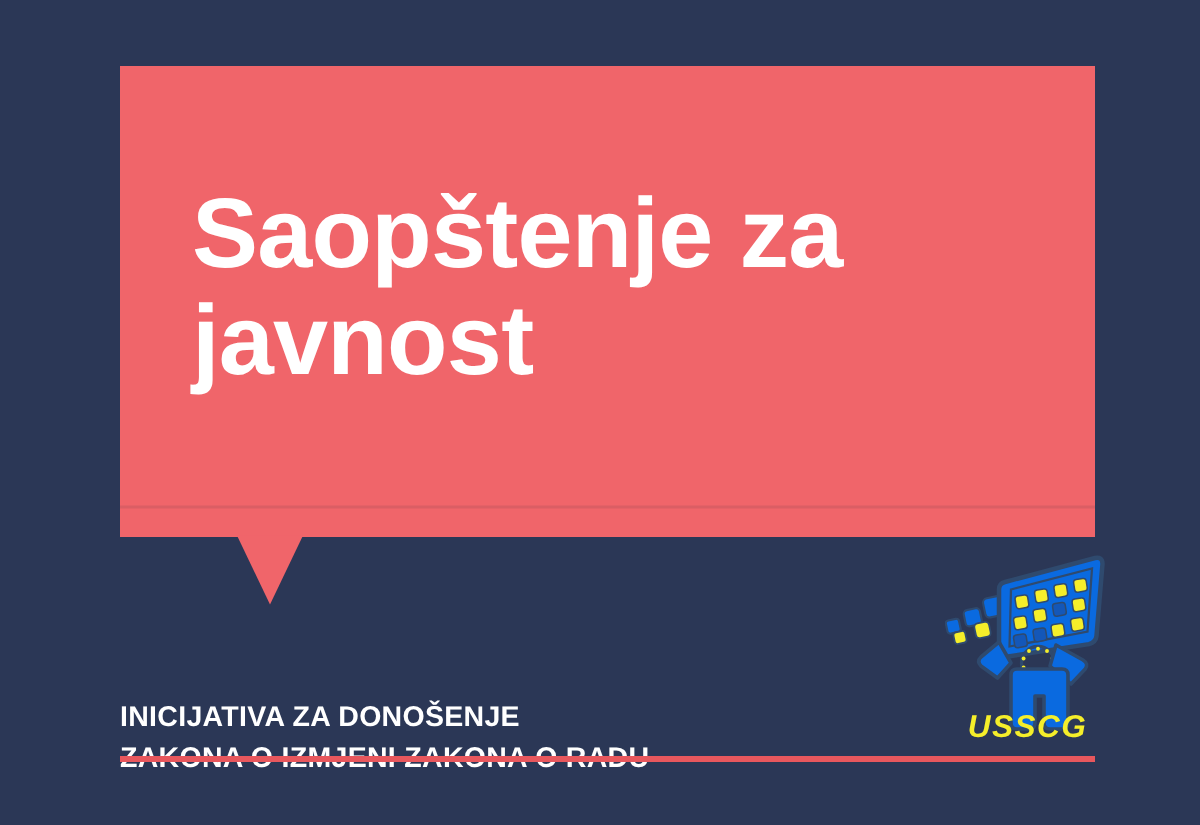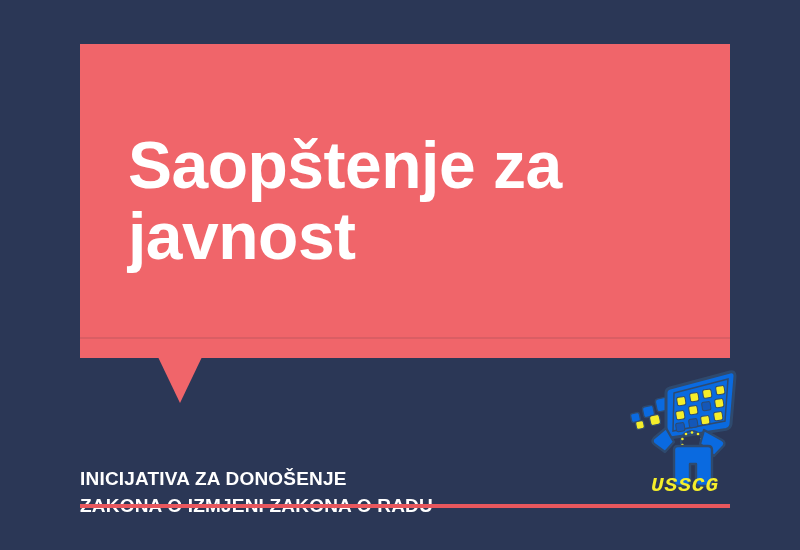--- a/index.html
+++ b/index.html
@@ -44,21 +44,21 @@
     height: 0;
     border-left: 22px solid transparent;
     border-right: 22px solid transparent;
     border-top: 46px solid #f0656a;
   }
 
   
   .headline {
     position: absolute;
     left: 128px;
-    top: 130px;
+    top: 120px;
     width: 560px;
     color: #ffffff;
     font-size: 66px;
     font-weight: 700;
     line-height: 1.08;
     letter-spacing: -0.5px;
     white-space: pre-line;
   }
 
   
@@ -99,21 +99,21 @@
     position: absolute;
     left: 0;
     bottom: 1px;
     width: 110px;
     text-align: center;
     color: #f5ee2a;
     font-size: 21px;
     font-weight: 700;
     font-style: italic;
     letter-spacing: 1px;
-    font-family: Liberation Mono, monospace;
+    font-family: Liberation Sans, sans-serif;
   }
 </style>
 </head>
 <body>
 
 <div class="poster">
 
   <div class="bubble"></div>
   <div class="bubble-rule"></div>
   <div class="bubble-tail"></div>

